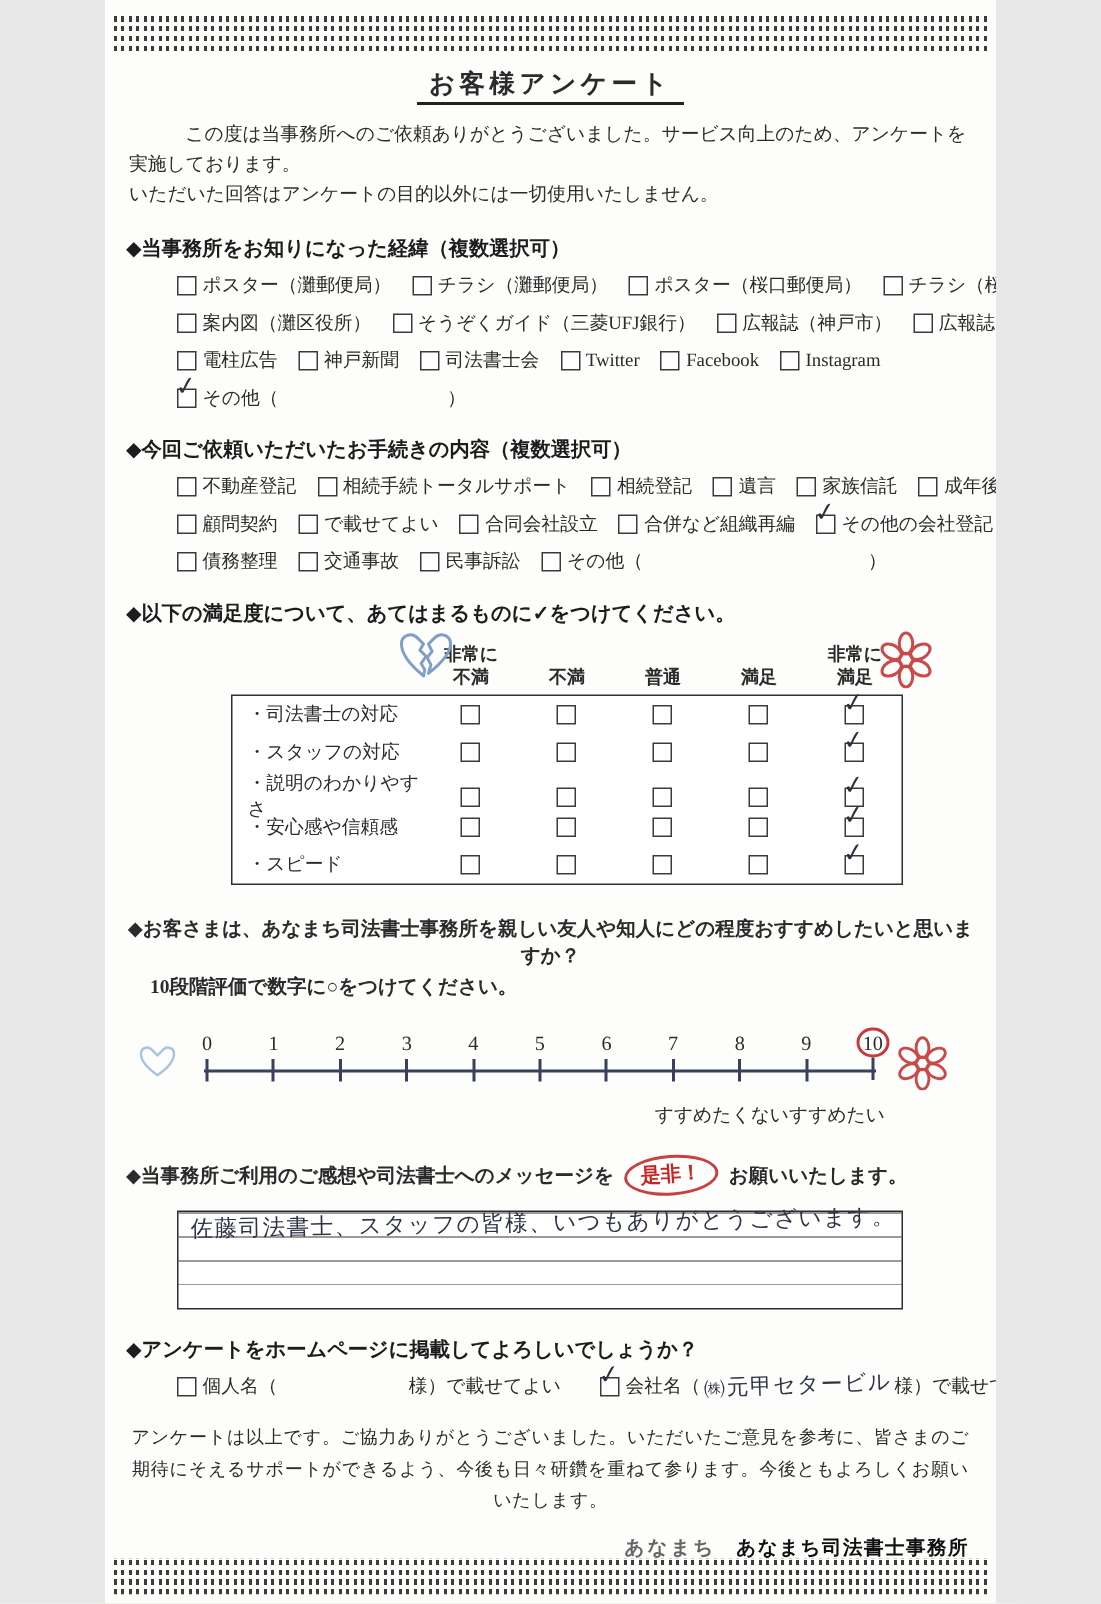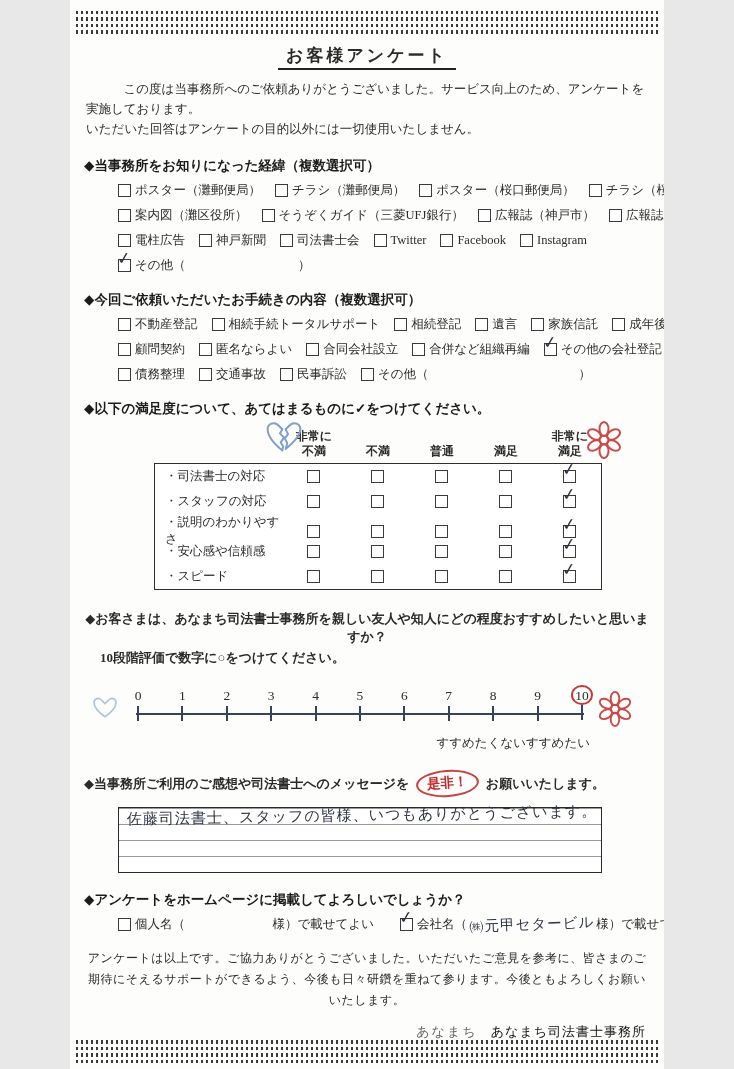--- a/index.html
+++ b/index.html
@@ -90,21 +90,21 @@
     background-image:repeating-linear-gradient(0deg, transparent 0 15px, #9a9a9a 15px 16px);
   }
   .msg-text{position:absolute;left:8px;top:-2px;font-size:15px;transform:rotate(-1deg);letter-spacing:1px;white-space:nowrap;}
 
   
   .publish-rows{margin-left:48px;}
   .publish-rows .cb-row{gap:26px;}
 
   
   .closing{margin:16px 14px 12px;font-size:12px;line-height:1.75;letter-spacing:0.5px;text-align:center;}
-  .signature{margin:4px 18px 0;text-align:right;font-size:13px;font-weight:normal;}
+  .signature{margin:4px 18px 0;text-align:right;font-size:13px;font-weight:bold;}
   .sig-logo{color:#666;margin-right:10px;letter-spacing:2px;}
   .sig-office{color:#111;letter-spacing:1px;}
 
   svg{display:block;}
 </style>
 </head>
 <body>
 
 <div class="page">
 
@@ -151,21 +151,21 @@
       <div class="cb-row">
         <span class="cb-item"><span class="cbox"></span><span class="cb-label">不動産登記</span></span>
         <span class="cb-item"><span class="cbox"></span><span class="cb-label">相続手続トータルサポート</span></span>
         <span class="cb-item"><span class="cbox"></span><span class="cb-label">相続登記</span></span>
         <span class="cb-item"><span class="cbox"></span><span class="cb-label">遺言</span></span>
         <span class="cb-item"><span class="cbox"></span><span class="cb-label">家族信託</span></span>
         <span class="cb-item"><span class="cbox"></span><span class="cb-label">成年後見</span></span>
       </div>
       <div class="cb-row">
         <span class="cb-item"><span class="cbox"></span><span class="cb-label">顧問契約</span></span>
-        <span class="cb-item"><span class="cbox"></span><span class="cb-label">匿名ならよい</span></span>
+        <span class="cb-item"><span class="cbox"></span><span class="cb-label">で載せてよい</span></span>
         <span class="cb-item"><span class="cbox"></span><span class="cb-label">合同会社設立</span></span>
         <span class="cb-item"><span class="cbox"></span><span class="cb-label">合併など組織再編</span></span>
         <span class="cb-item"><span class="cbox"><span class="check">✓</span></span><span class="cb-label">その他の会社登記</span></span>
       </div>
       <div class="cb-row">
         <span class="cb-item"><span class="cbox"></span><span class="cb-label">債務整理</span></span>
         <span class="cb-item"><span class="cbox"></span><span class="cb-label">交通事故</span></span>
         <span class="cb-item"><span class="cbox"></span><span class="cb-label">民事訴訟</span></span>
         <span class="cb-item"><span class="cbox"></span><span class="cb-label">その他（　　　　　　　　　　　　）</span></span>
       </div>

